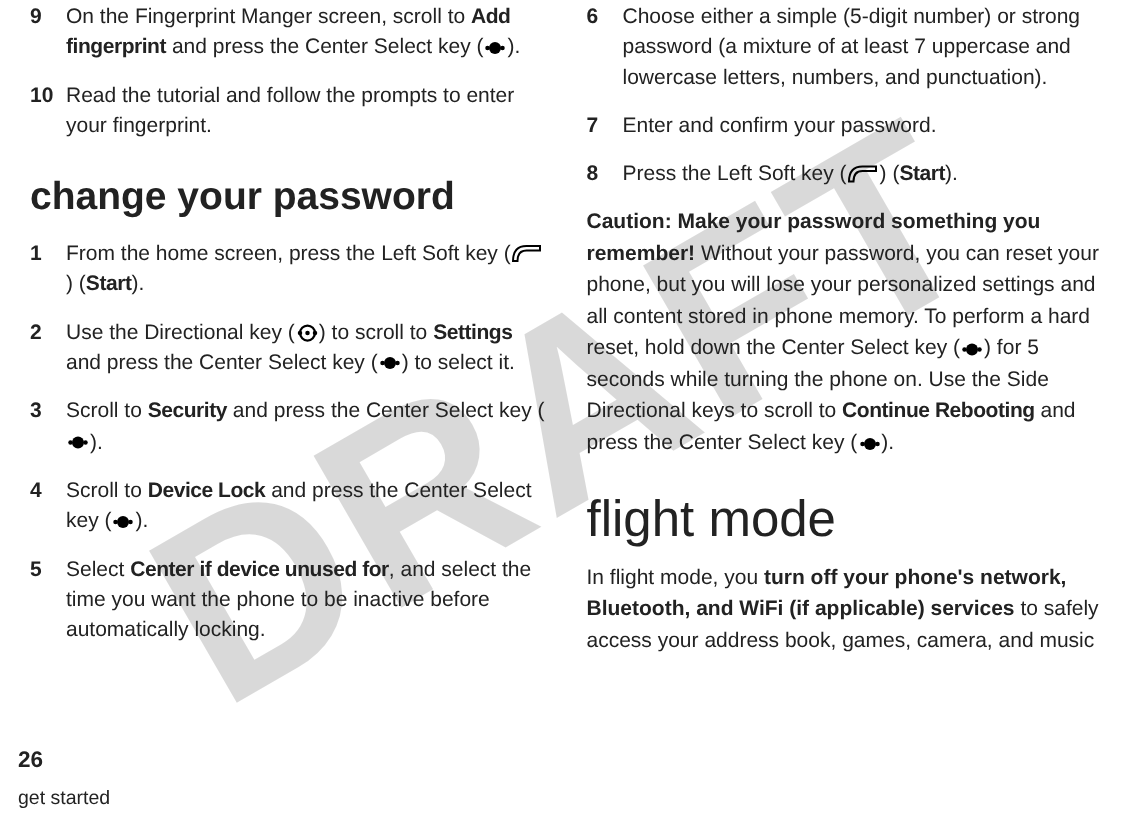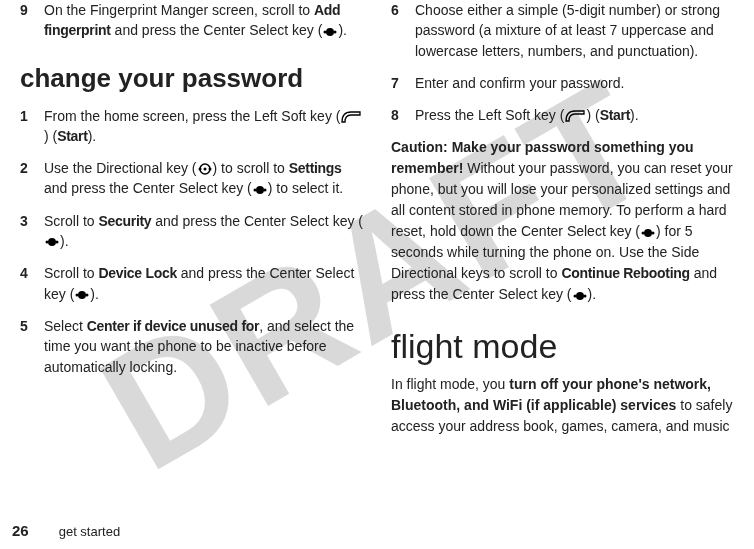--- a/index.html
+++ b/index.html
@@ -73,21 +73,22 @@
     line-height: 1.5;
     margin-bottom: 10px;
   }
   .footer {
     position: absolute;
     left: 12px;
     bottom: 10px;
     font-size: 13px;
     display: flex;
     align-items: baseline;
-    gap: 30px;
+    gap: 9px;
+    flex-direction: column;
   }
   .page-num { font-weight: 700; font-size: 15px; }
   .icon {
     display: inline-flex;
     vertical-align: middle;
     align-items: center;
     justify-content: center;
     margin: 0 1px;
   }
   .icon svg { display:block; }
@@ -107,20 +108,26 @@
         <span>On the Fingerprint Manger screen, scroll to </span><span class="cond">Add fingerprint</span><span> and press the Center Select key (</span><span class="icon">
             <svg width="14" height="14" viewBox="0 0 14 14">
               <circle cx="2" cy="7" r="1.5" fill="#000"></circle>
               <circle cx="12" cy="7" r="1.5" fill="#000"></circle>
               <circle cx="7" cy="7" r="4" fill="#000"></circle>
             </svg>
           </span><span>).</span>
       </div>
     </div>
 
+    <div class="step">
+      <div class="step-num">10</div>
+      <div class="step-text">
+        <span>Read the tutorial and follow the prompts to enter your fingerprint.</span>
+      </div>
+    </div>
 
     <h2 class="section">change your password</h2>
 
     <div class="step">
       <div class="step-num">1</div>
       <div class="step-text">
         <span>From the home screen, press the Left Soft key (</span><span class="icon">
             <svg width="20" height="12" viewBox="0 0 20 12">
               <path d="M1 11 Q1 1 10 1 L19 1 L19 4 L10 4 Q4 4 4 11 Z" fill="none" stroke="#000" stroke-width="1.3"></path>
             </svg>

